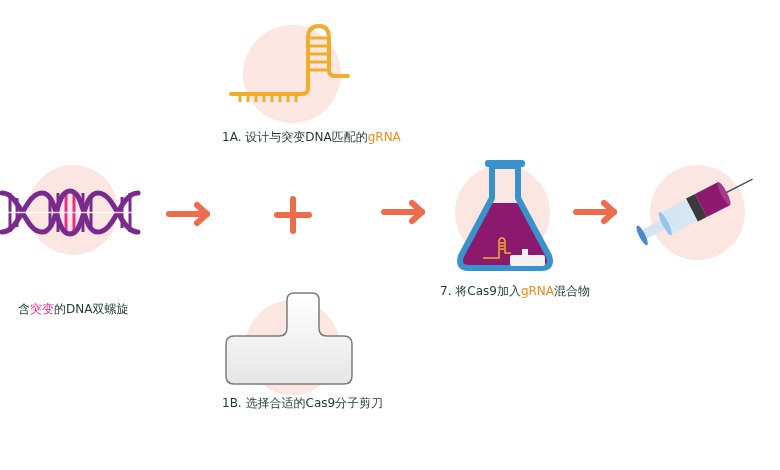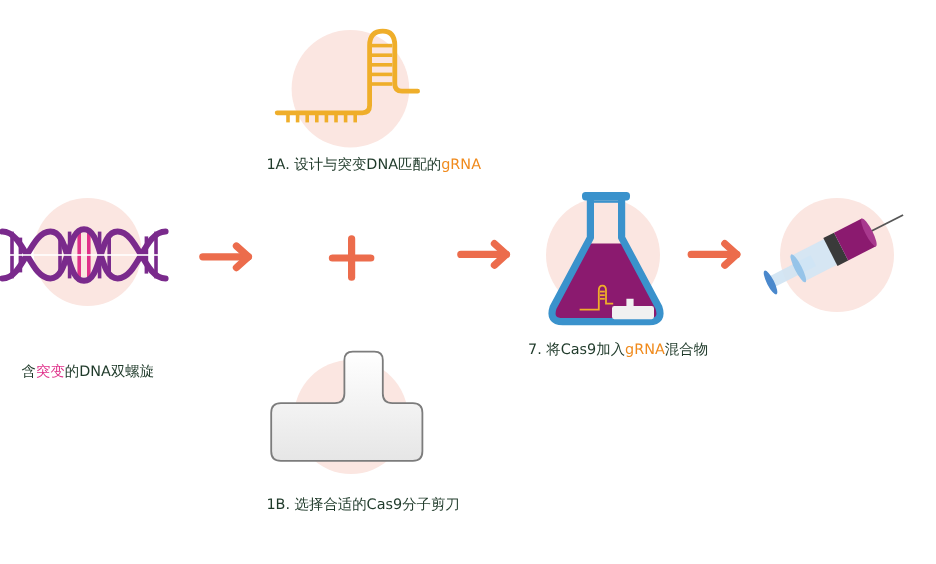--- a/index.html
+++ b/index.html
@@ -87,21 +87,21 @@
 <div class="bg-circle" style="left:245px; top:300px; width:95px; height:95px;"></div>
 <svg style="left:224px; top:290px;" width="132" height="100" viewBox="0 0 132 100">
   <defs>
     <linearGradient id="casGrad" x1="0" y1="0" x2="0" y2="1">
       <stop offset="0" stop-color="#ffffff"></stop>
       <stop offset="1" stop-color="#e6e6e6"></stop>
     </linearGradient>
   </defs>
   <path d="M70,3 L88,3 Q95,3 95,10 L95,38 Q95,46 103,46 L120,46 Q128,46 128,54 L128,86 Q128,94 120,94 L10,94 Q2,94 2,86 L2,54 Q2,46 10,46 L55,46 Q63,46 63,38 L63,10 Q63,3 70,3 Z" fill="url(#casGrad)" stroke="#7c7c7c" stroke-width="1.5"></path>
 </svg>
-<div class="label" style="left:222px; top:412px;">
+<div class="label" style="left:222px; top:395px;">
   <span>1B. 选择合适的Cas9分子剪刀</span>
 </div>
 
 <svg style="left:380px; top:198px;" width="50" height="30" viewBox="0 0 50 30">
   <g stroke="#ec6c4c" stroke-width="6" stroke-linecap="round" stroke-linejoin="round" fill="none">
     <line x1="4" y1="14" x2="42" y2="14"></line>
     <polyline points="32,5 42,14 32,23"></polyline>
   </g>
 </svg>
 

